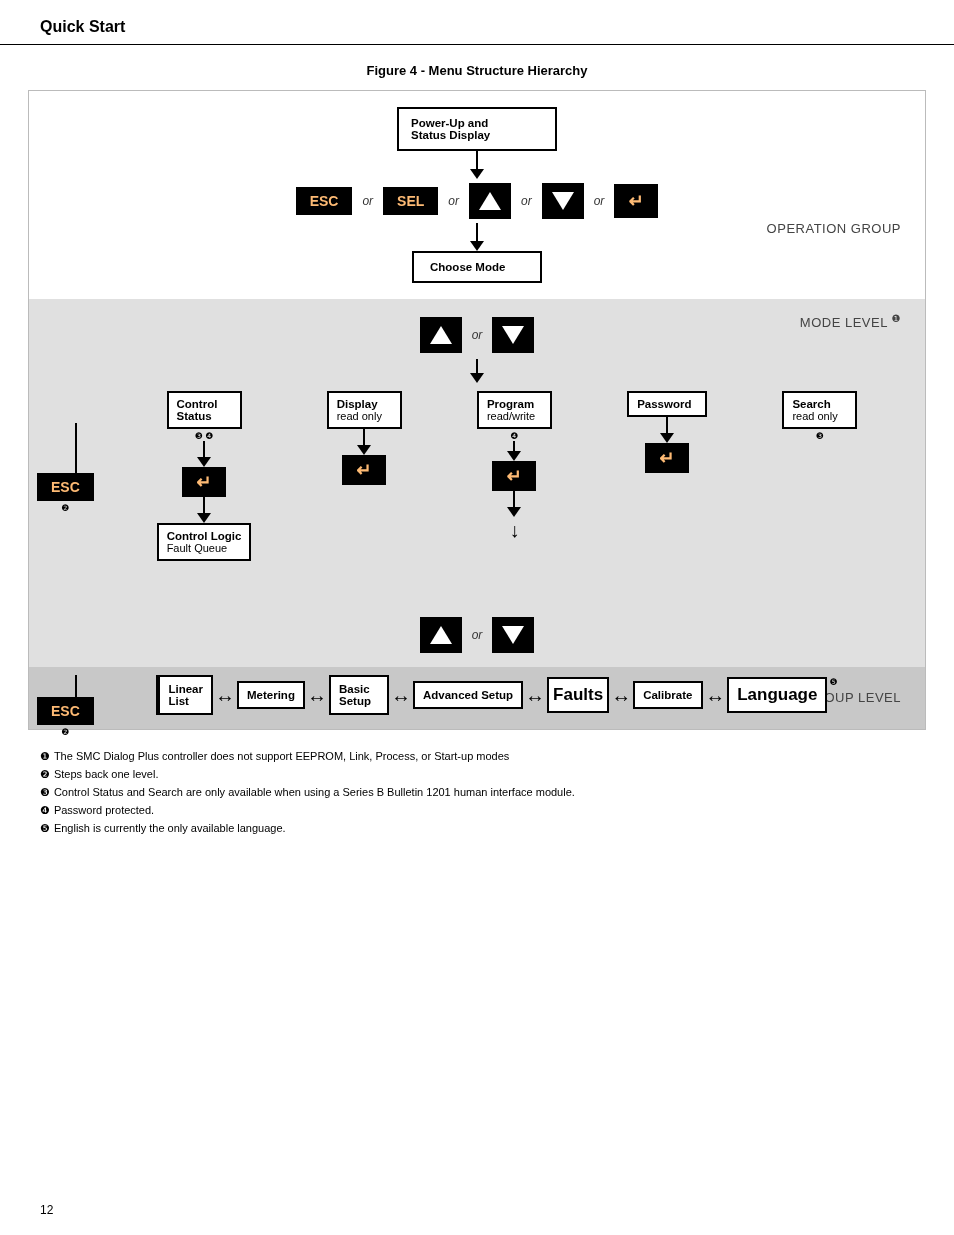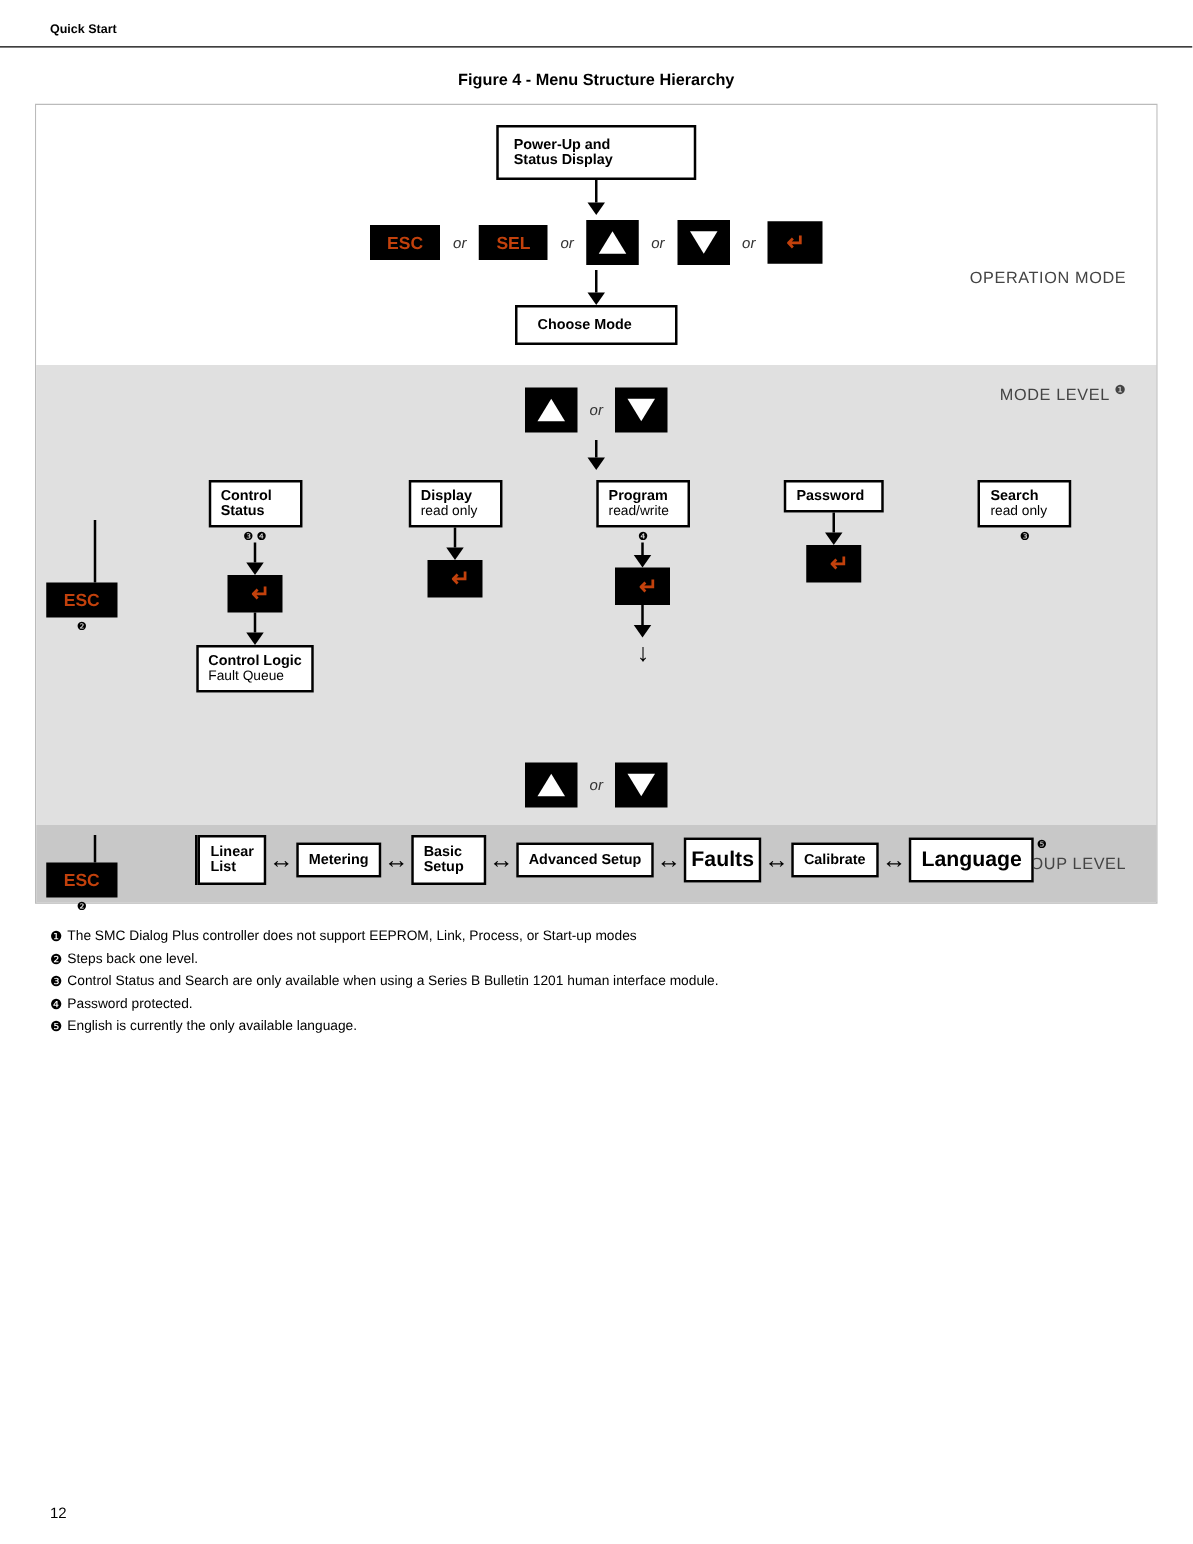--- a/index.html
+++ b/index.html
@@ -8,41 +8,41 @@
       background: #fff;
       color: #000;
       width: 954px;
       min-height: 1235px;
       position: relative;
     }
 
     .page-header {
       padding: 18px 60px 8px 40px;
       border-bottom: 1px solid #000;
-      font-size: 10px;
+      font-size: 16px;
       font-weight: bold;
     }
 
     .figure-title {
       text-align: center;
       font-weight: bold;
       font-size: 13px;
       margin: 18px 0 12px 0;
     }
 
     
     .btn-black {
       background: #000;
-      color: #c2410c;
+      color: #fdba74;
       font-weight: bold;
       font-size: 14px;
       padding: 6px 14px;
       display: inline-block;
       min-width: 44px;
-      text-align: right;
+      text-align: center;
     }
 
     
     .tri-black-up {
       display: inline-flex;
       align-items: center;
       justify-content: center;
       background: #000;
       width: 42px;
       height: 36px;
@@ -161,21 +161,21 @@
 
 <div class="page-header">
   <span>Quick Start</span>
 </div>
 
 <div class="figure-title">Figure 4 - Menu Structure Hierarchy</div>
 
 <div class="full-diagram">
 
   <div class="op-section" style="padding: 16px 0 0 0;">
-    <span class="section-label" style="top: 130px;">OPERATION MODE</span>
+    <span class="section-label" style="top: 130px;">OPERATION GROUP</span>
 
     <div class="centered-col">
       <div class="item-box" style="min-width:160px; padding: 8px 12px;">
         <strong>Power-Up and<br>Status Display</strong>
       </div>
 
       <div style="width:2px;height:18px;background:#000;"></div>
       <div style="width:0;height:0;border-left:7px solid transparent;border-right:7px solid transparent;border-top:10px solid #000;"></div>
 
       <div class="buttons-row" style="margin: 4px 0;">

